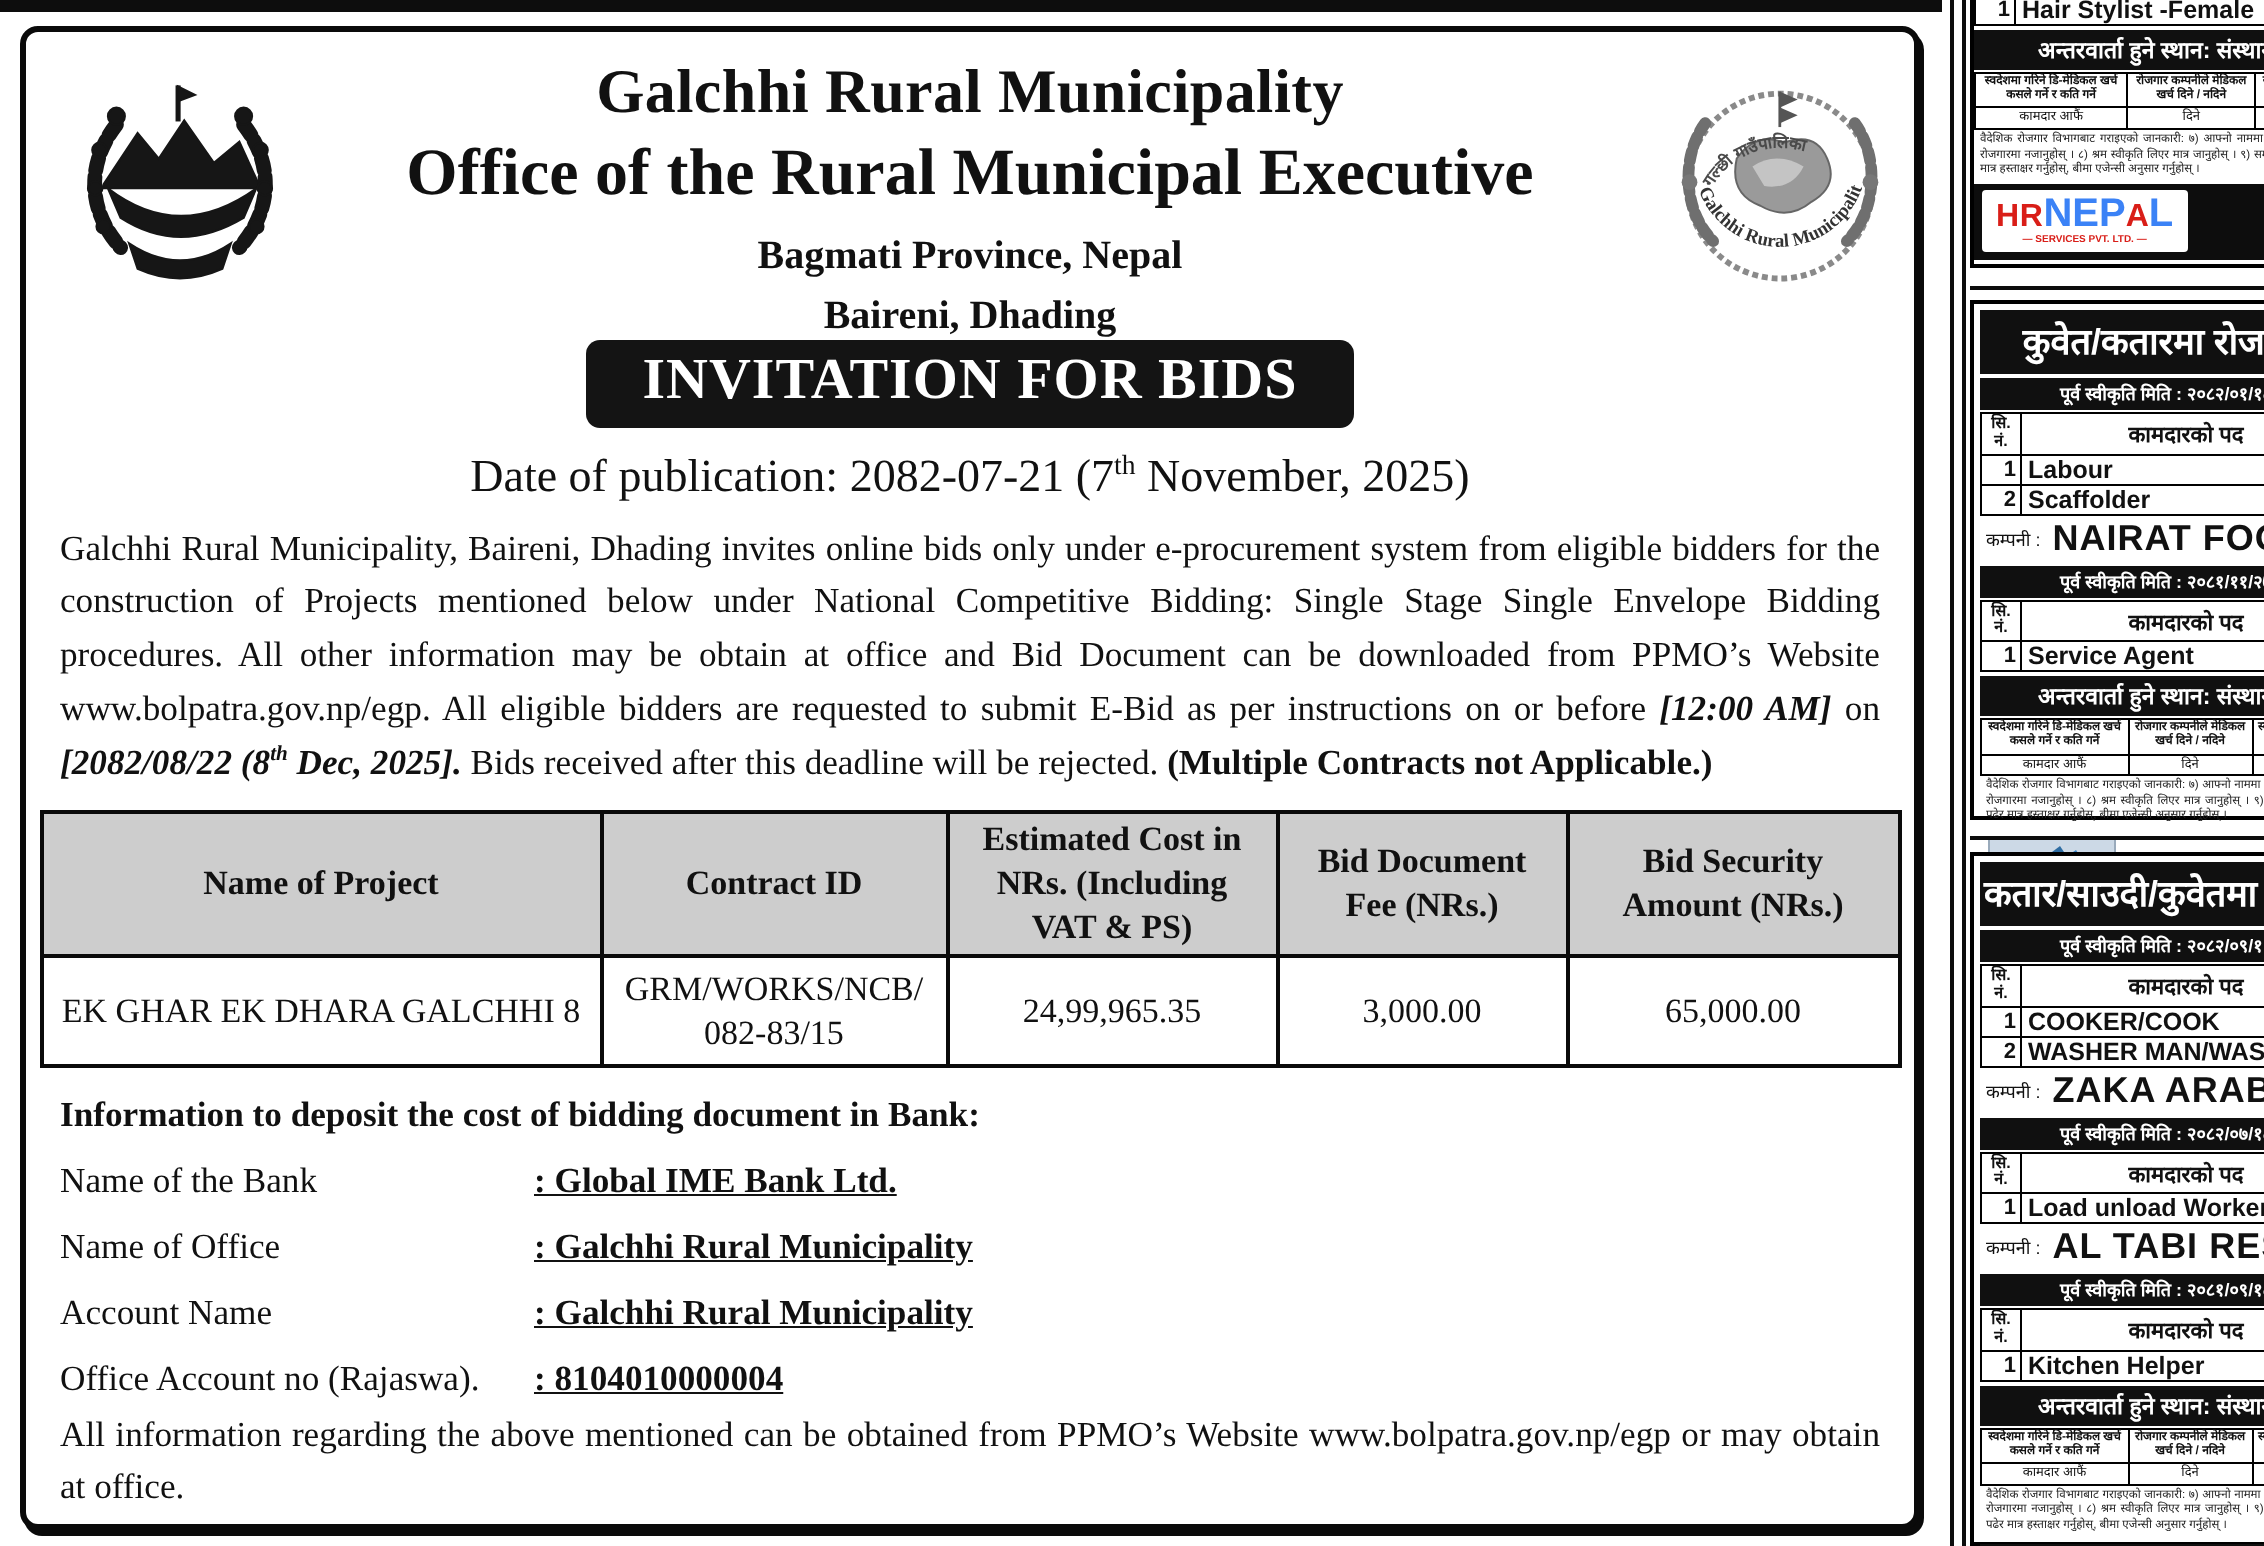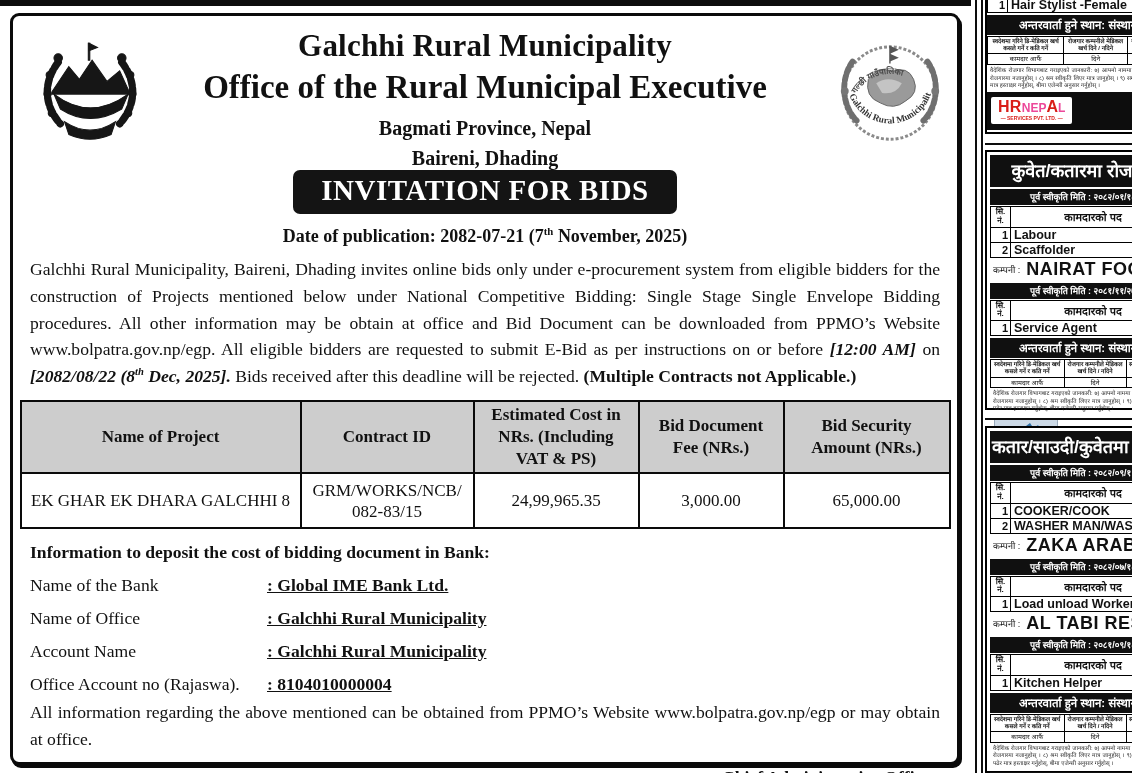--- a/index.html
+++ b/index.html
@@ -23,21 +23,21 @@
   .emblem-right { position:absolute; left:818px; top:20px; width:118px; height:118px; }
   .org-name { font-size:31px; font-weight:bold; margin-top:12px; letter-spacing:0.2px; }
   .office-name { font-size:33px; font-weight:bold; margin-top:5px; }
   .addr { font-size:20px; font-weight:600; margin-top:11px; }
   .addr + .addr { margin-top:7px; }
   .banner-wrap { }
   .banner {
     display:inline-block; background:#141414; color:#fff; font-size:29px; font-weight:bold;
     padding:4px 28px 7px; border-radius:7px; letter-spacing:0.5px;
   }
-  .pubdate { font-size:18px; font-weight:bold; margin-top:11px; }
+  .pubdate { font-size:23px; font-weight:normal; margin-top:11px; }
   sup { font-size:0.6em; }
   .body-par {
     margin:9px 17px 0; font-size:17.6px; line-height:1.525; text-align:justify; text-justify:inter-word;
   }
   .bi { font-weight:bold; font-style:italic; }
   .b { font-weight:bold; }
 
   table.bid { border-collapse:collapse; margin:10px auto 0; table-layout:fixed; width:930px; }
   table.bid th, table.bid td { border:2px solid #0a0a0a; font-size:17px; vertical-align:middle; }
   table.bid th { background:#cdcdcd; font-weight:bold; height:70px; line-height:1.3; padding:2px 6px; }
@@ -75,21 +75,21 @@
   .company-name { font-size:18px; font-weight:bold; letter-spacing:0.5px; margin-left:6px; }
 
   table.costs { border-collapse:collapse; width:100%; margin-top:1px; }
   table.costs th, table.costs td { border:1px solid #000; font-size:6px; line-height:1.2; text-align:center; padding:1px; }
   table.costs td { font-size:6.5px; }
   .disclaimer { font-size:5.8px; line-height:1.3; color:#222; text-align:justify; padding:2px 3px; }
 
   .hr-strip { background:#0d0d0d; height:38px; display:flex; align-items:center; padding:0 4px; }
   .hr-logo { background:#fff; border-radius:2px; padding:2px 7px 3px; text-align:center; line-height:1; }
   .hr-red { color:#d91e18; font-weight:bold; font-size:16px; letter-spacing:0.3px; }
-  .hr-navy { color:#ec4899; font-weight:bold; font-size:12px; }
+  .hr-navy { color:#3b82f6; font-weight:bold; font-size:20px; }
   .hr-a-red { color:#d91e18; font-weight:bold; font-size:16px; }
   .hr-tag { color:#d91e18; font-size:5px; font-weight:bold; margin-top:1px; }
 
   .logo-row { display:flex; align-items:center; padding:3px 4px 4px; }
   .stamp-box { background:#ccd9e6; border:1px solid #9ab; width:64px; padding:2px 2px 1px; text-align:center; }
   .stamp-cap { font-size:5px; color:#123; line-height:1.1; }
   .stamp-num { font-size:5px; color:#a33; line-height:1.1; }
 </style>
 </head>
 <body>

